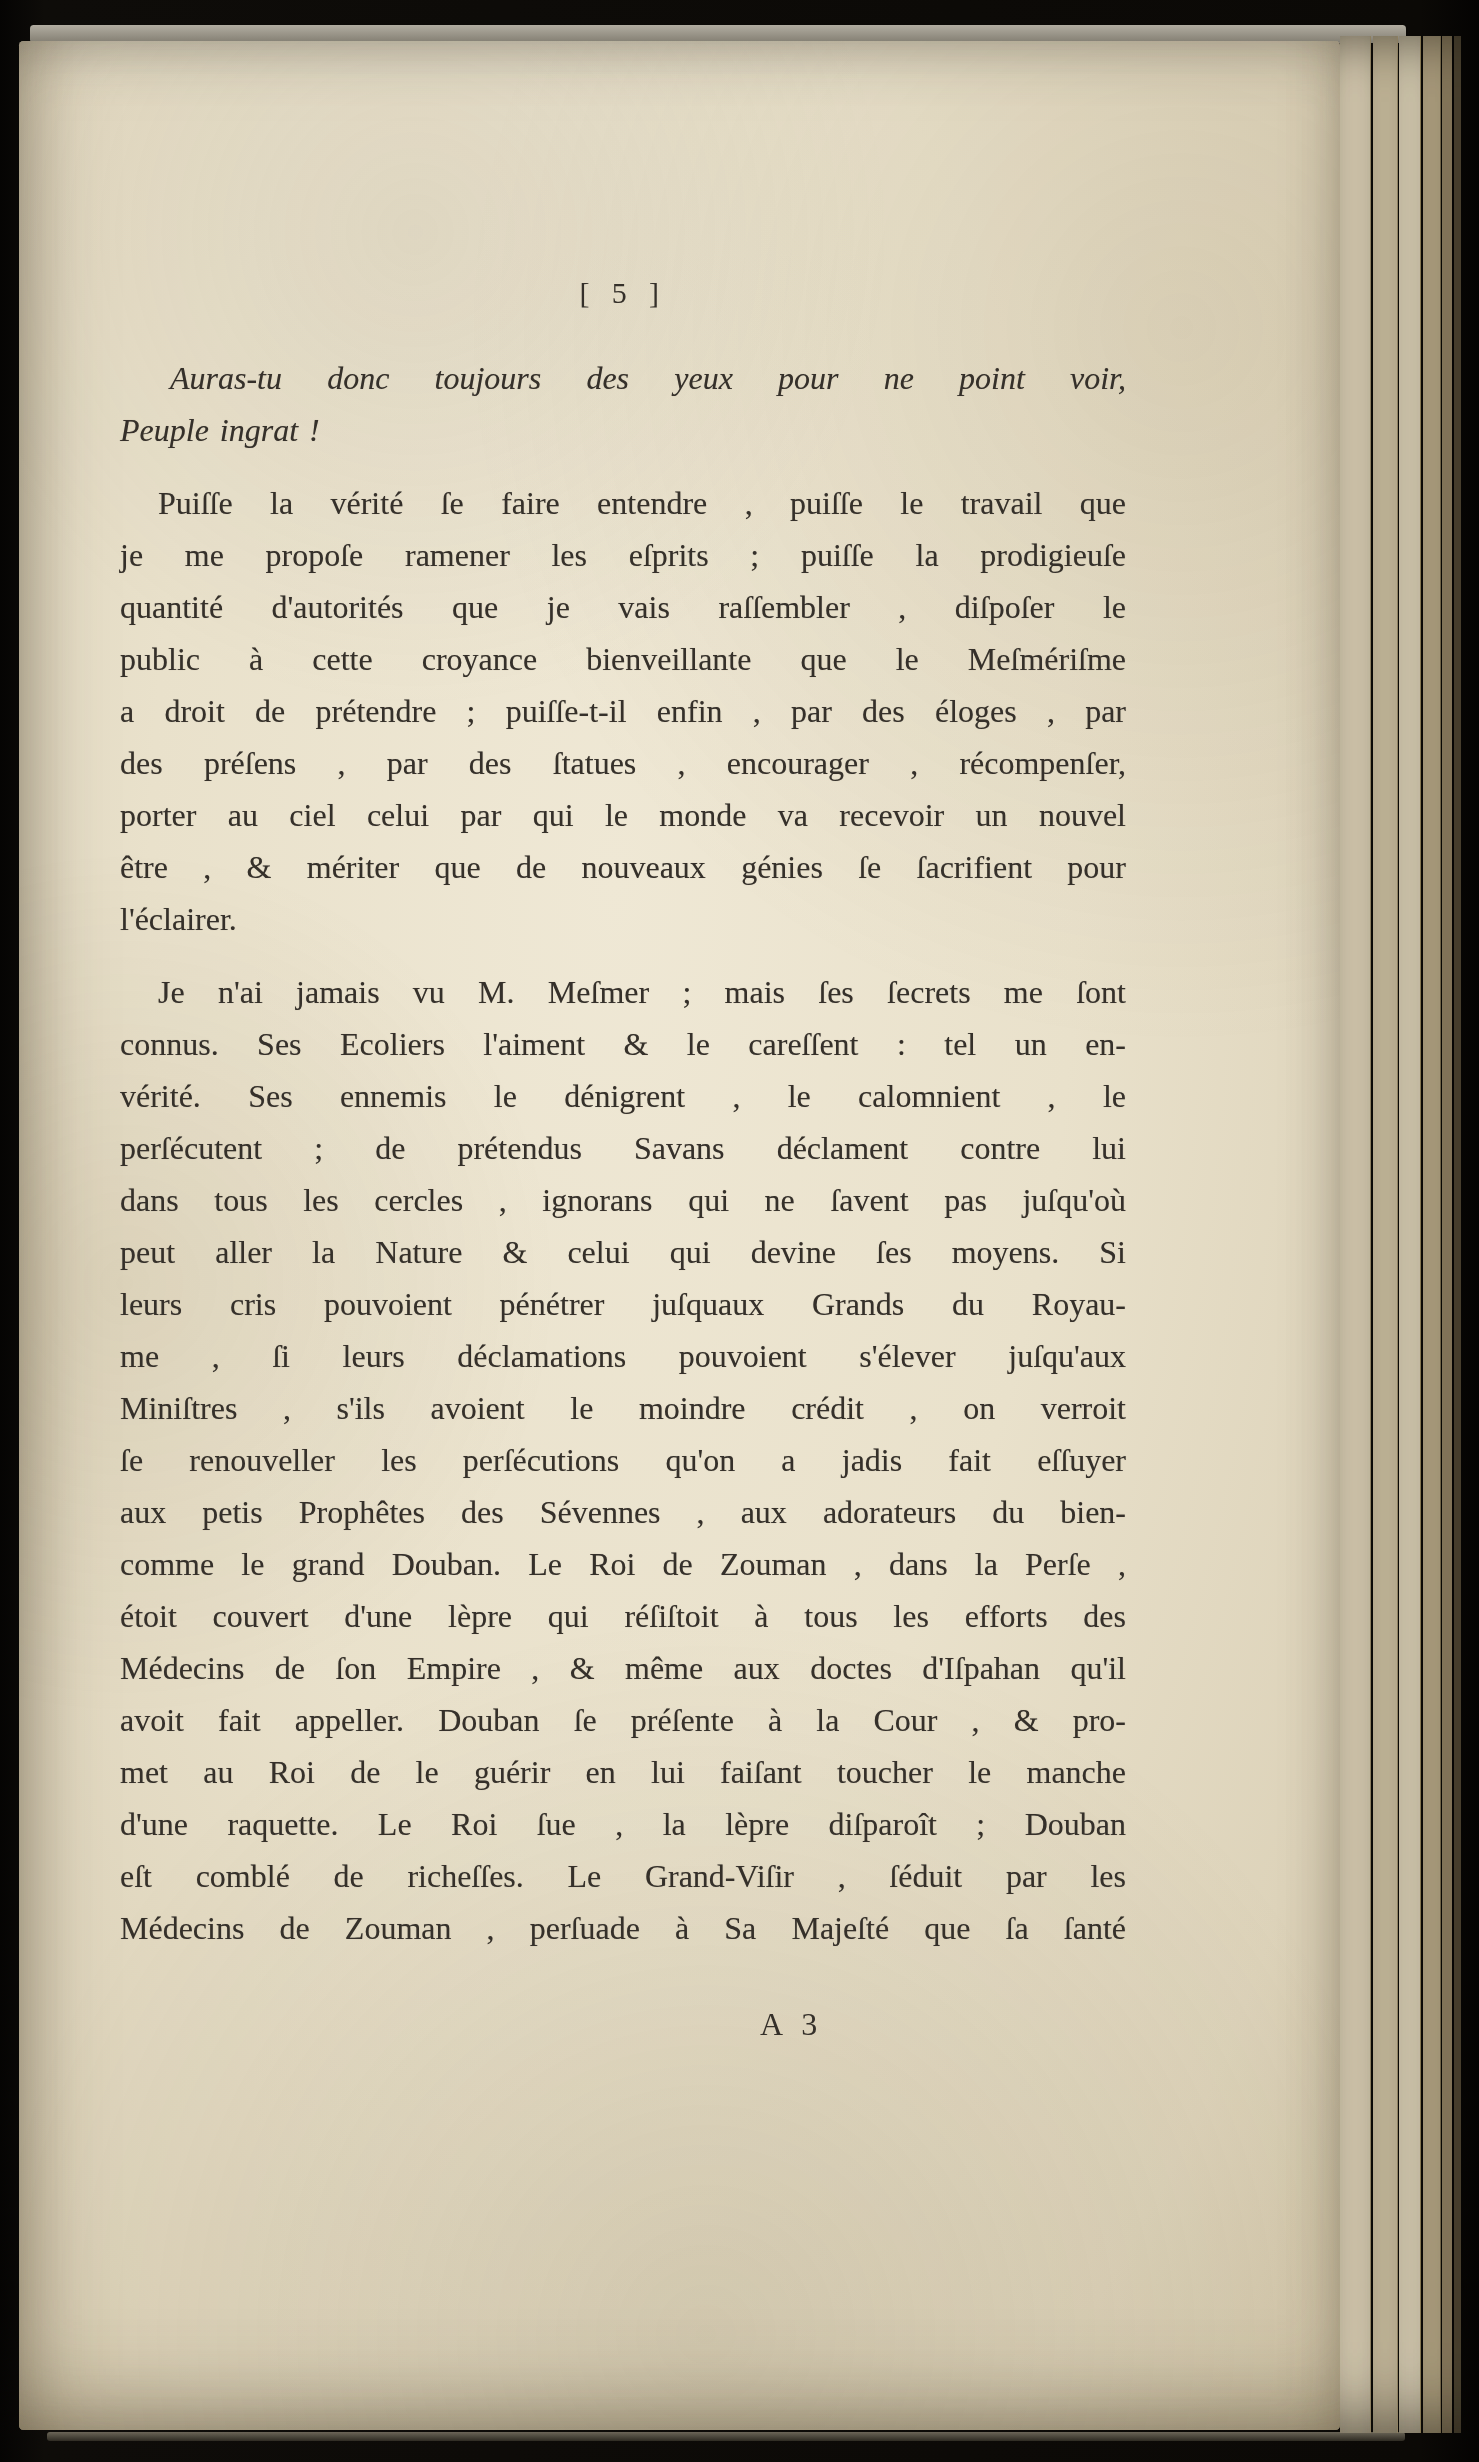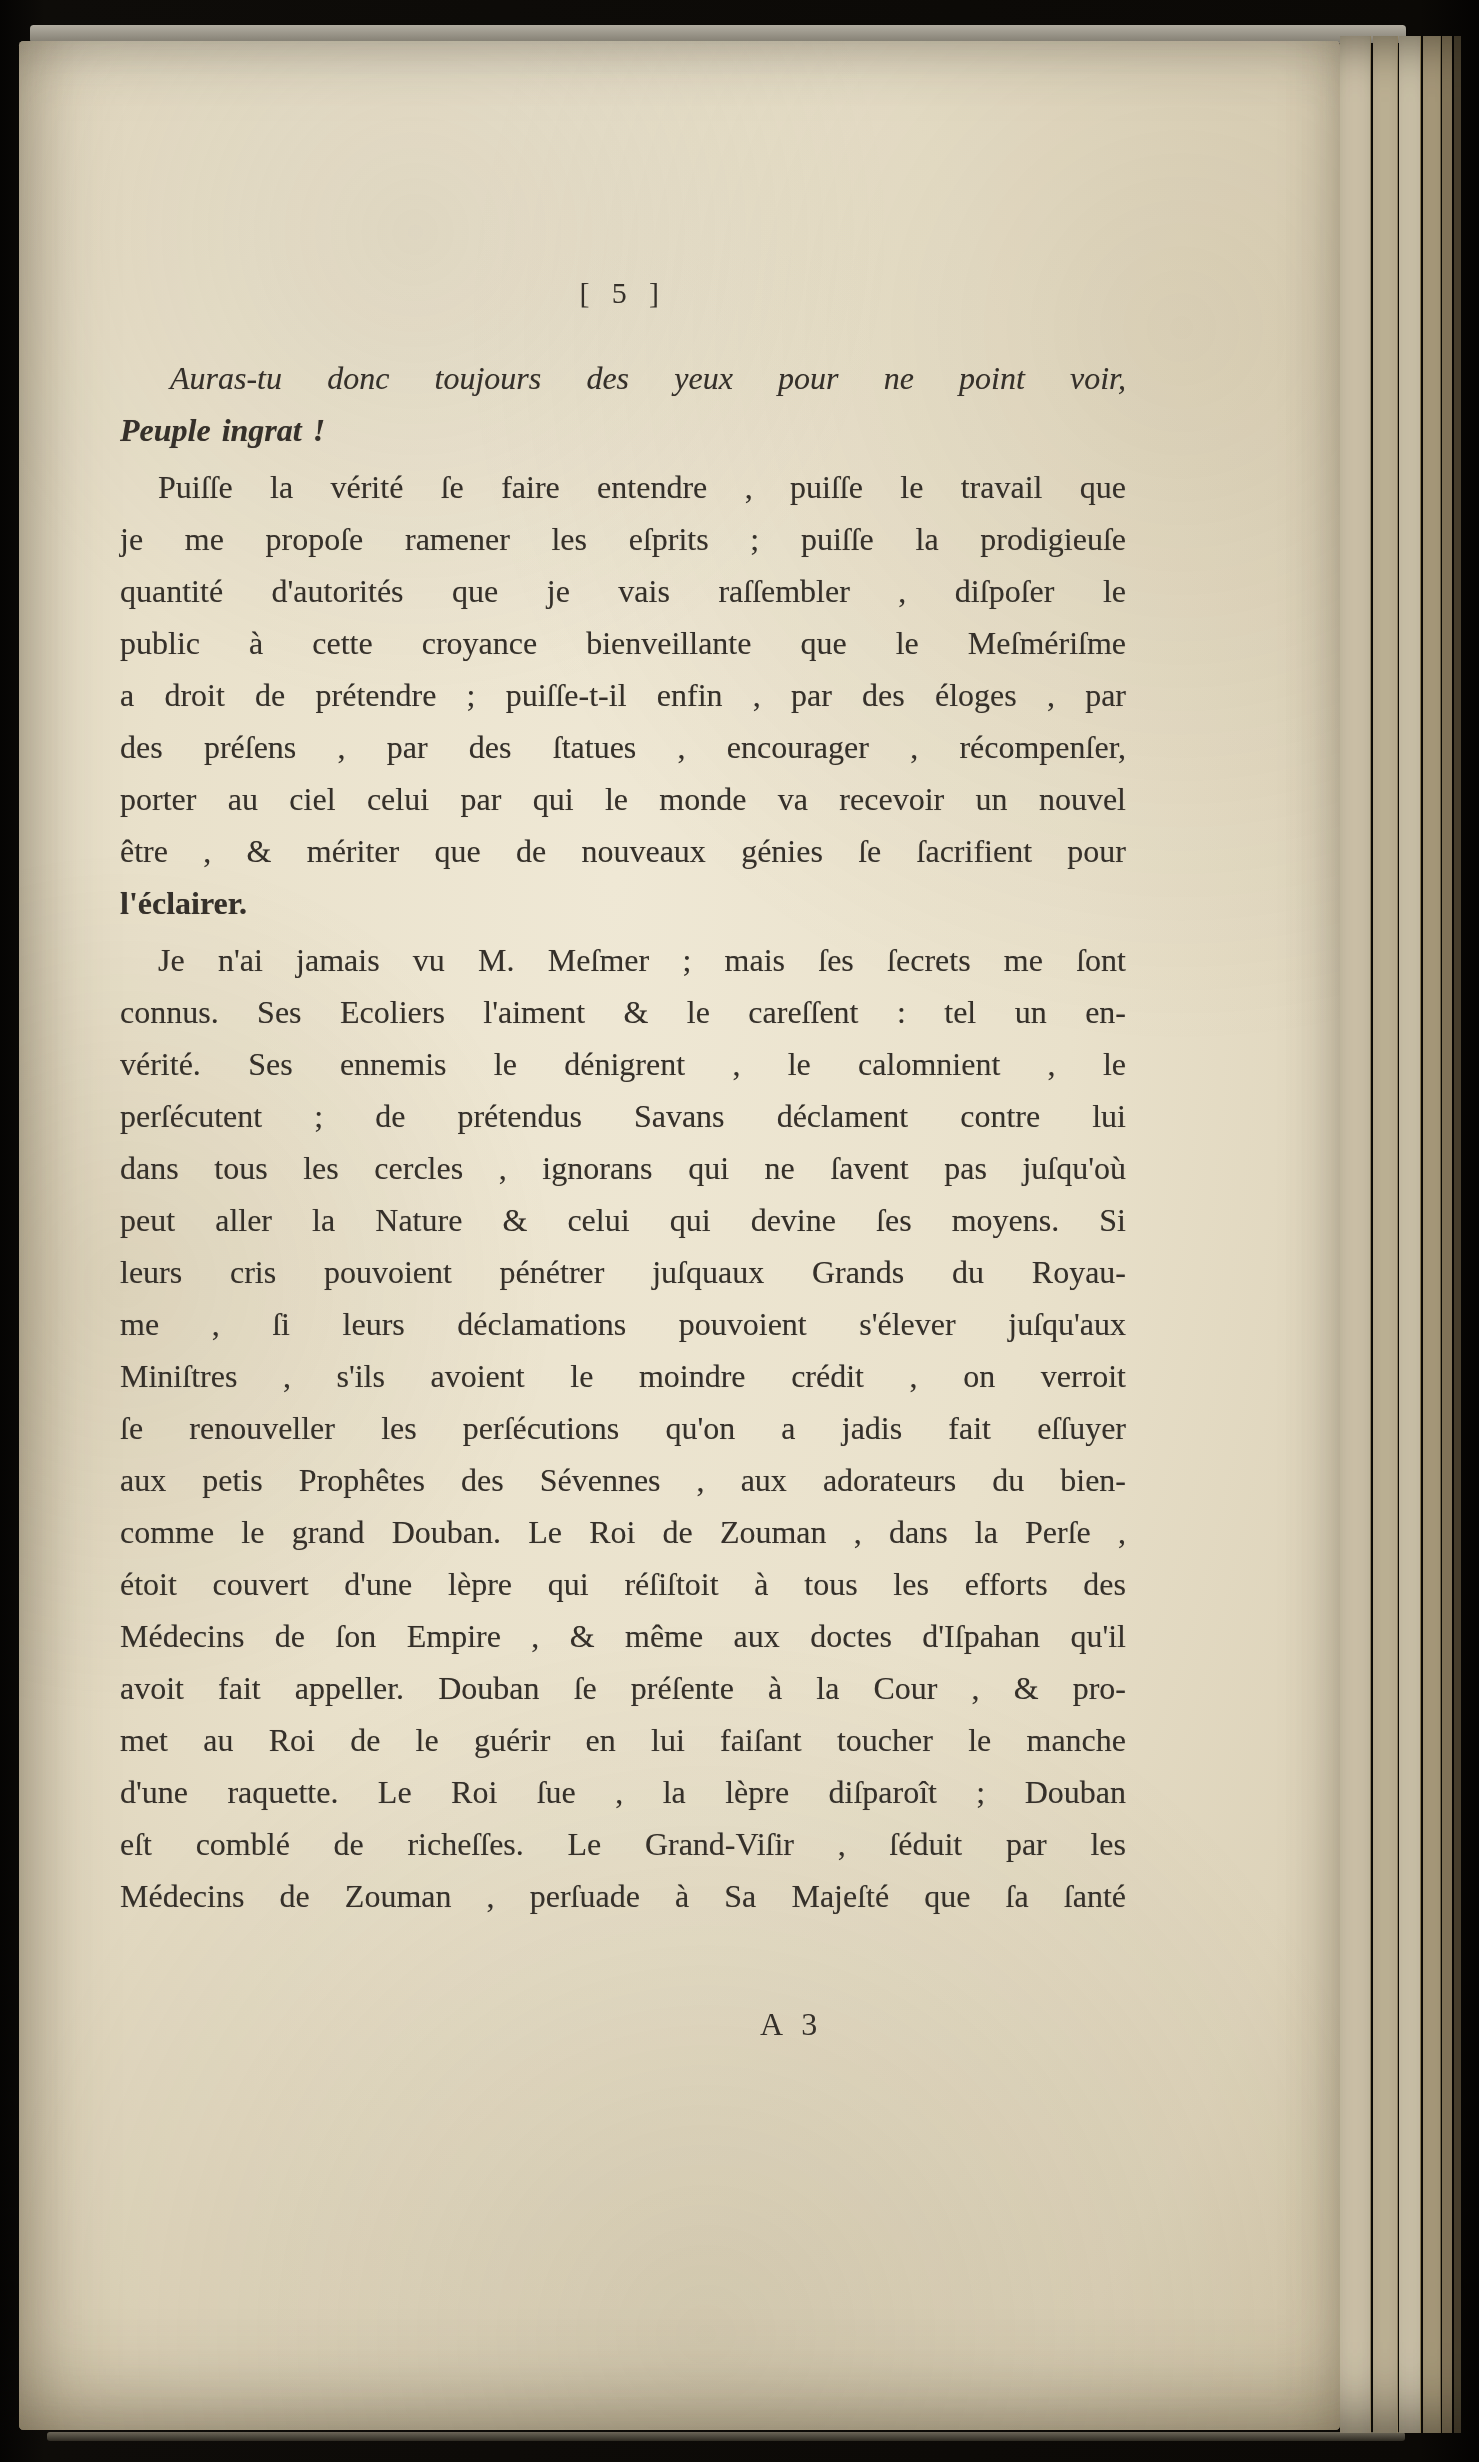--- a/index.html
+++ b/index.html
@@ -60,24 +60,24 @@
     position:absolute; left:101px; top:235px; width:1006px;
     text-align:center; font-size:30px; letter-spacing:7.4px;
     color: var(--ink, #35302a);
   }
   .text-block {
     position:absolute; left:101px; top:288px; width:1006px;
     font-size:32px; line-height:52px;
     color: var(--ink, #35302a);
     text-shadow: 0 0 0.7px rgba(53,48,42,.35);
   }
-  .para + .para { margin-top:5px; }
+  .para + .para { margin-top:21px; }
   .para.italic { font-style: italic; margin-top: 23px; }
   .line { text-align: justify; text-align-last: justify; word-spacing:3px; }
-  .line.no-just { text-align-last: left; font-weight: bold; }
+  .line.no-just { text-align-last: left; }
   .line.indent { text-indent:38px; }
   .para.italic .line.indent { text-indent:50px; }
   .signature {
     position:absolute; left:741px; top:1965px;
     font-size:32px; word-spacing:12px;
     color: var(--ink, #35302a);
   }
 </style>
 </head>
 <body>

